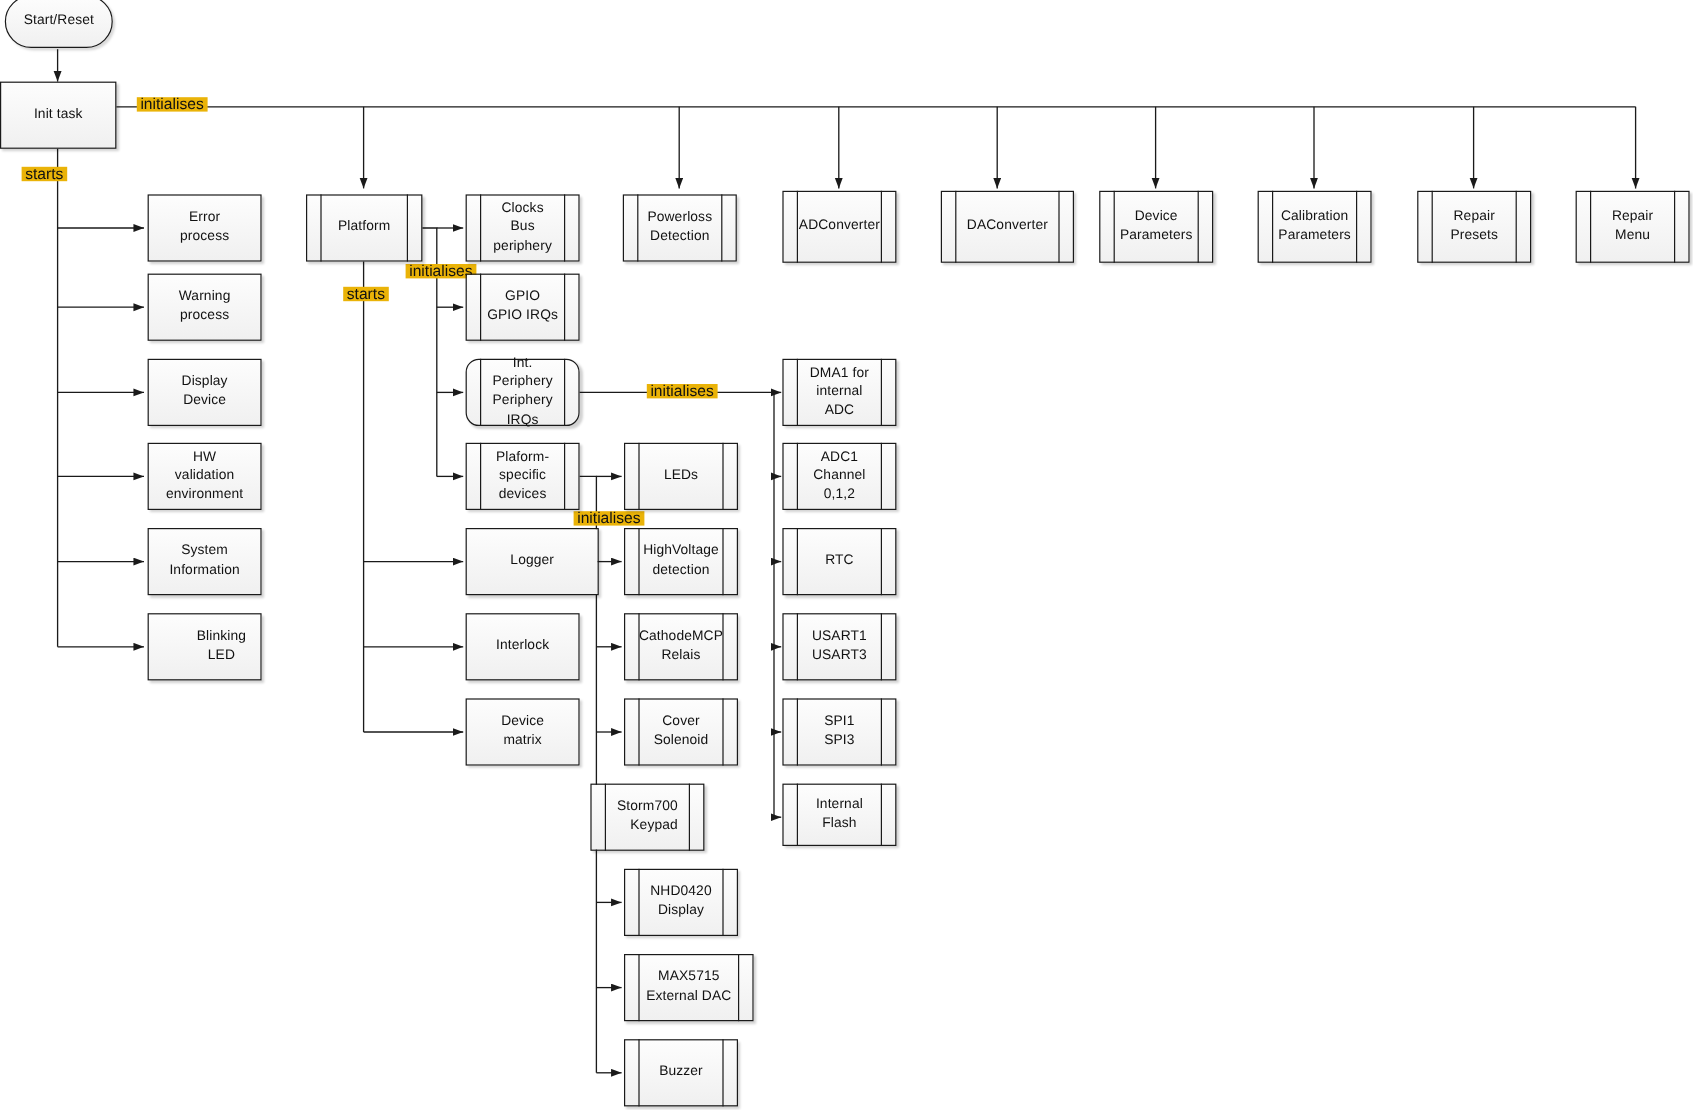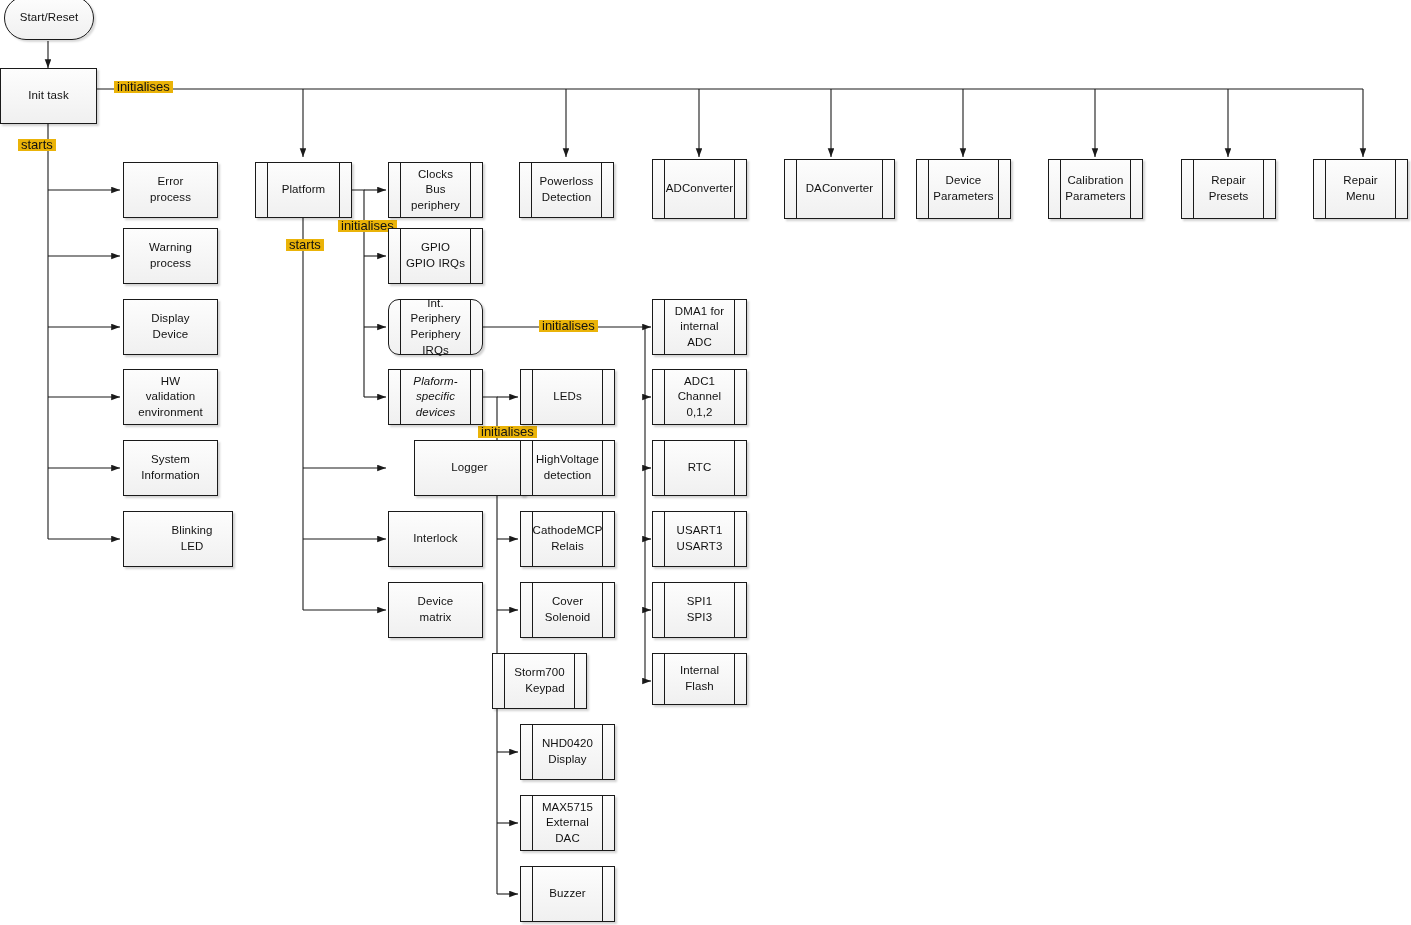--- a/index.html
+++ b/index.html
@@ -156,48 +156,48 @@
     <span class="lbl">Display Device</span>
   </div>
   <div class="node" style="left:123px;top:369px;width:95px;height:56px;">
     <span class="lbl">HW validation
 environment</span>
   </div>
   <div class="node" style="left:123px;top:440px;width:95px;height:56px;">
     <span class="lbl">System
 Information</span>
   </div>
-  <div class="node" style="left:123px;top:511px;width:110px;height:56px;padding-left:28px;">
+  <div class="node" style="left:123px;top:511px;width:95px;height:56px;padding-left:28px;">
     <span class="lbl">Blinking
 LED</span>
   </div>
 
   <div class="node module" style="left:255px;top:162px;width:97px;height:56px;">
     <span class="lbl">Platform</span>
   </div>
 
   <div class="node module" style="left:388px;top:162px;width:95px;height:56px;">
     <span class="lbl">Clocks
 Bus periphery</span>
   </div>
   <div class="node module" style="left:388px;top:228px;width:95px;height:56px;">
     <span class="lbl">GPIO
 GPIO IRQs</span>
   </div>
   <div class="node module" style="left:388px;top:299px;width:95px;height:56px;border-radius:11px;">
     <span class="lbl">Int. Periphery
 Periphery IRQs</span>
   </div>
-  <div class="node module" style="left:388px;top:369px;width:95px;height:56px;font-style:italic;">
+  <div class="node module" style="left:388px;top:369px;width:95px;height:56px;">
     <span class="lbl">Plaform-
 specific
 devices</span>
   </div>
 
-  <div class="node" style="left:388px;top:440px;width:111px;height:56px;margin-left:26px;">
+  <div class="node" style="left:388px;top:440px;width:111px;height:56px;">
     <span class="lbl">Logger</span>
   </div>
   <div class="node" style="left:388px;top:511px;width:95px;height:56px;">
     <span class="lbl">Interlock</span>
   </div>
   <div class="node" style="left:388px;top:582px;width:95px;height:56px;">
     <span class="lbl">Device matrix</span>
   </div>
 
   <div class="node module" style="left:519px;top:162px;width:95px;height:56px;">
@@ -243,21 +243,21 @@
 Solenoid</span>
   </div>
   <div class="node module" style="left:492px;top:653px;width:95px;height:56px;text-align:right;">
     <span class="lbl">Storm700
 Keypad</span>
   </div>
   <div class="node module" style="left:520px;top:724px;width:95px;height:56px;">
     <span class="lbl">NHD0420
 Display</span>
   </div>
-  <div class="node module" style="left:520px;top:795px;width:95px;height:56px;">
+  <div class="node module" style="left:520px;top:795px;width:108px;height:56px;">
     <span class="lbl">MAX5715
 External DAC</span>
   </div>
   <div class="node module" style="left:520px;top:866px;width:95px;height:56px;">
     <span class="lbl">Buzzer</span>
   </div>
 
   <div class="node module" style="left:652px;top:299px;width:95px;height:56px;">
     <span class="lbl">DMA1 for
 internal ADC</span>

